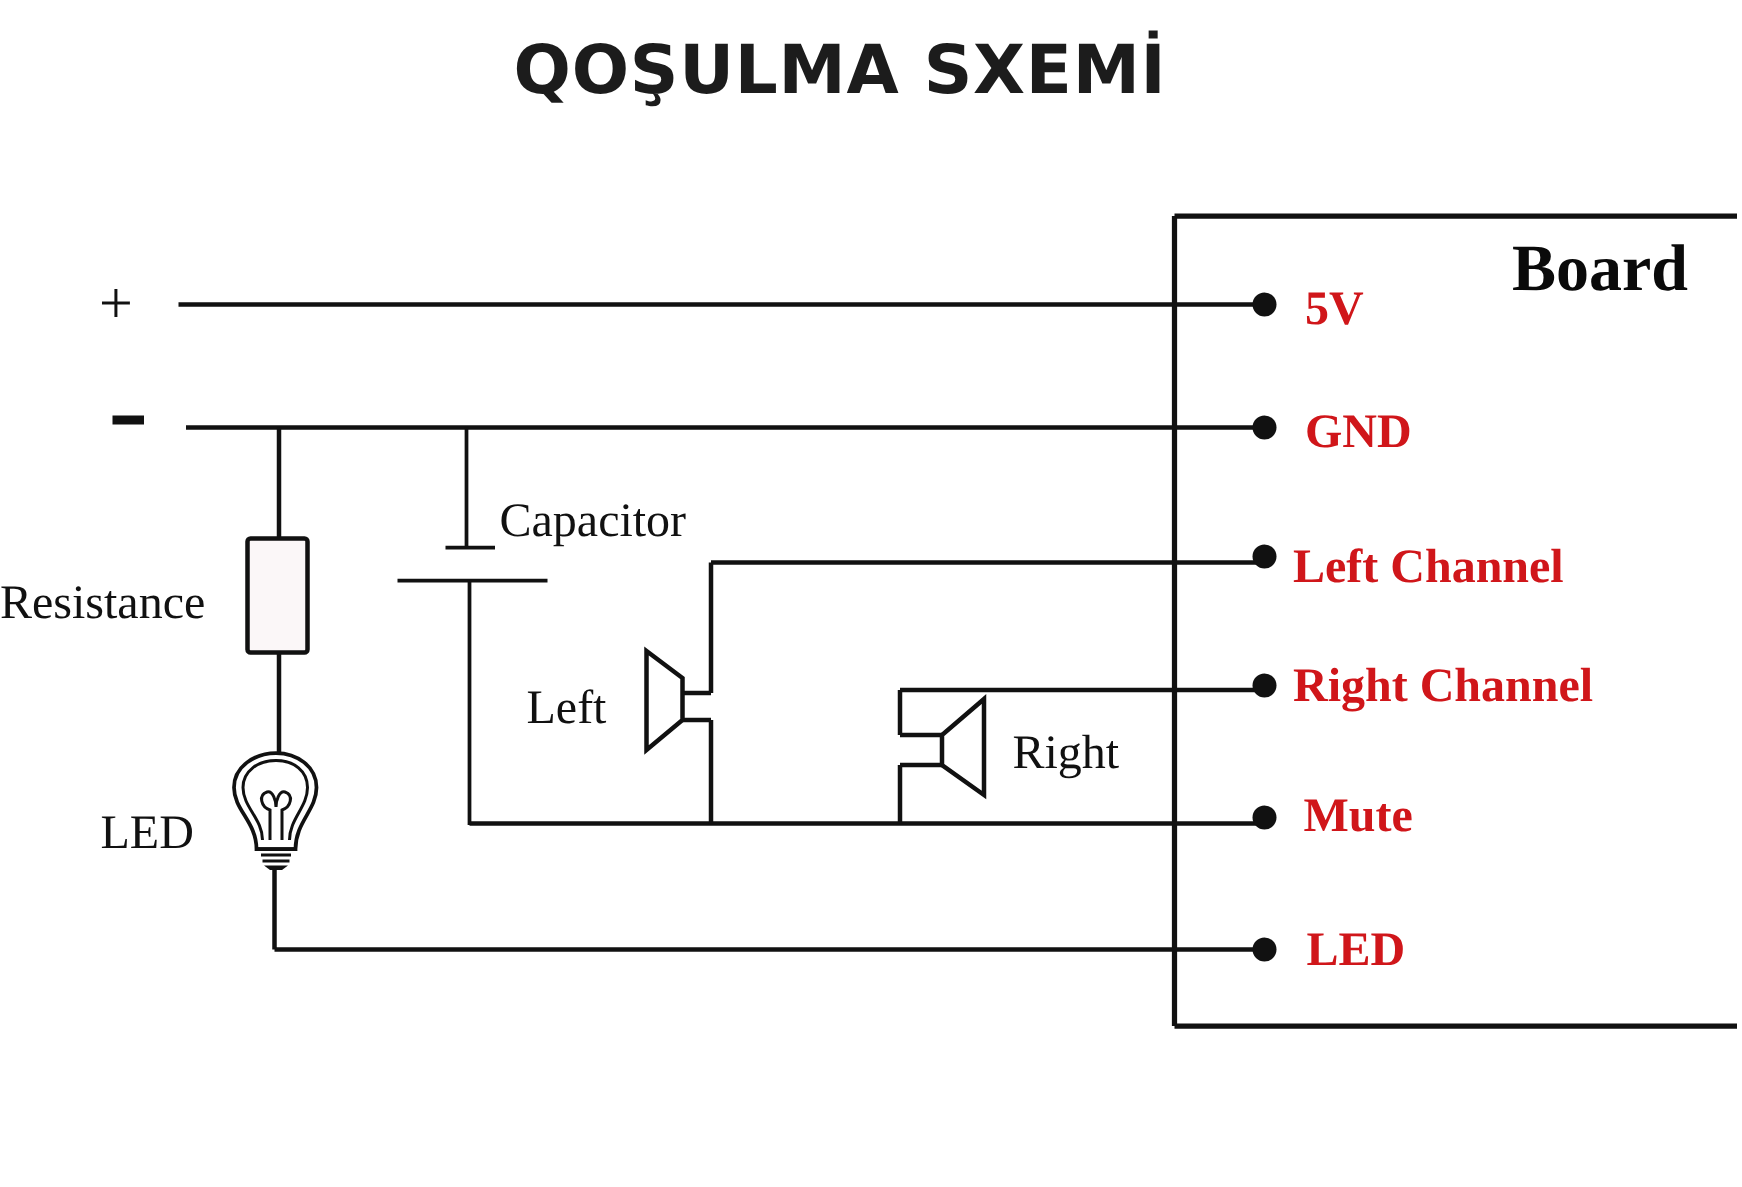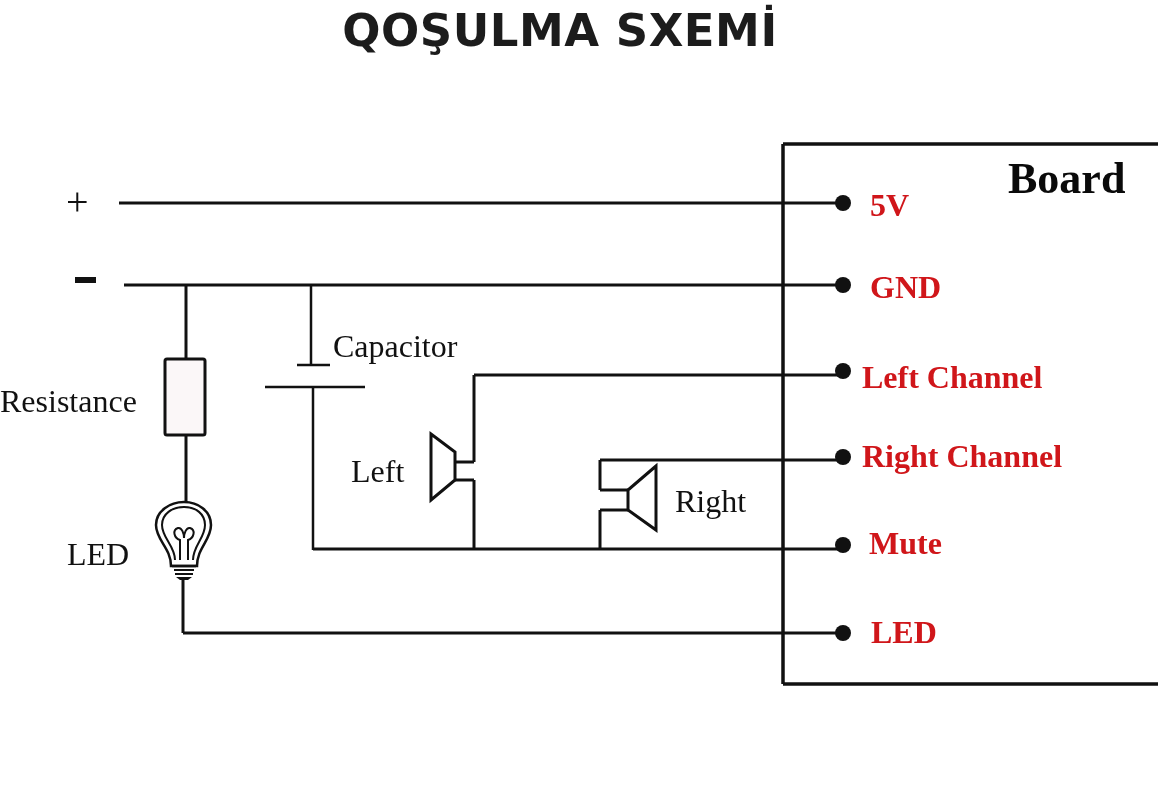--- a/index.html
+++ b/index.html
@@ -1,18 +1,18 @@
 <!DOCTYPE html>
 <html><head>
   <meta charset="utf-8">
   <style>
     html, body { margin: 0; padding: 0; background: #ffffff; }
     body { width: 1161px; height: 791px; position: relative; overflow: hidden; }
     .title {
-      position: absolute; left: 0; top: 4px; width: 1120px; text-align: center;
+      position: absolute; left: 0; top: 20px; width: 1120px; text-align: center;
       font-family: "DejaVu Sans", sans-serif; font-weight: bold; font-size: 45px;
       color: #1c1c1c; letter-spacing: 0.5px;
     }
     svg { position: absolute; left: 0; top: 0; }
     .serif { font-family: "Liberation Serif", serif; }
     .lbl { font-size: 32px; fill: #111; }
     .pin { font-size: 32px; fill: #d0161a; font-weight: bold; }
     .board { font-size: 44px; fill: #0a0a0a; font-weight: bold; }
     .wire { stroke: #111; stroke-width: 3; fill: none; }
     .thin { stroke: #111; stroke-width: 2.5; fill: none; }

